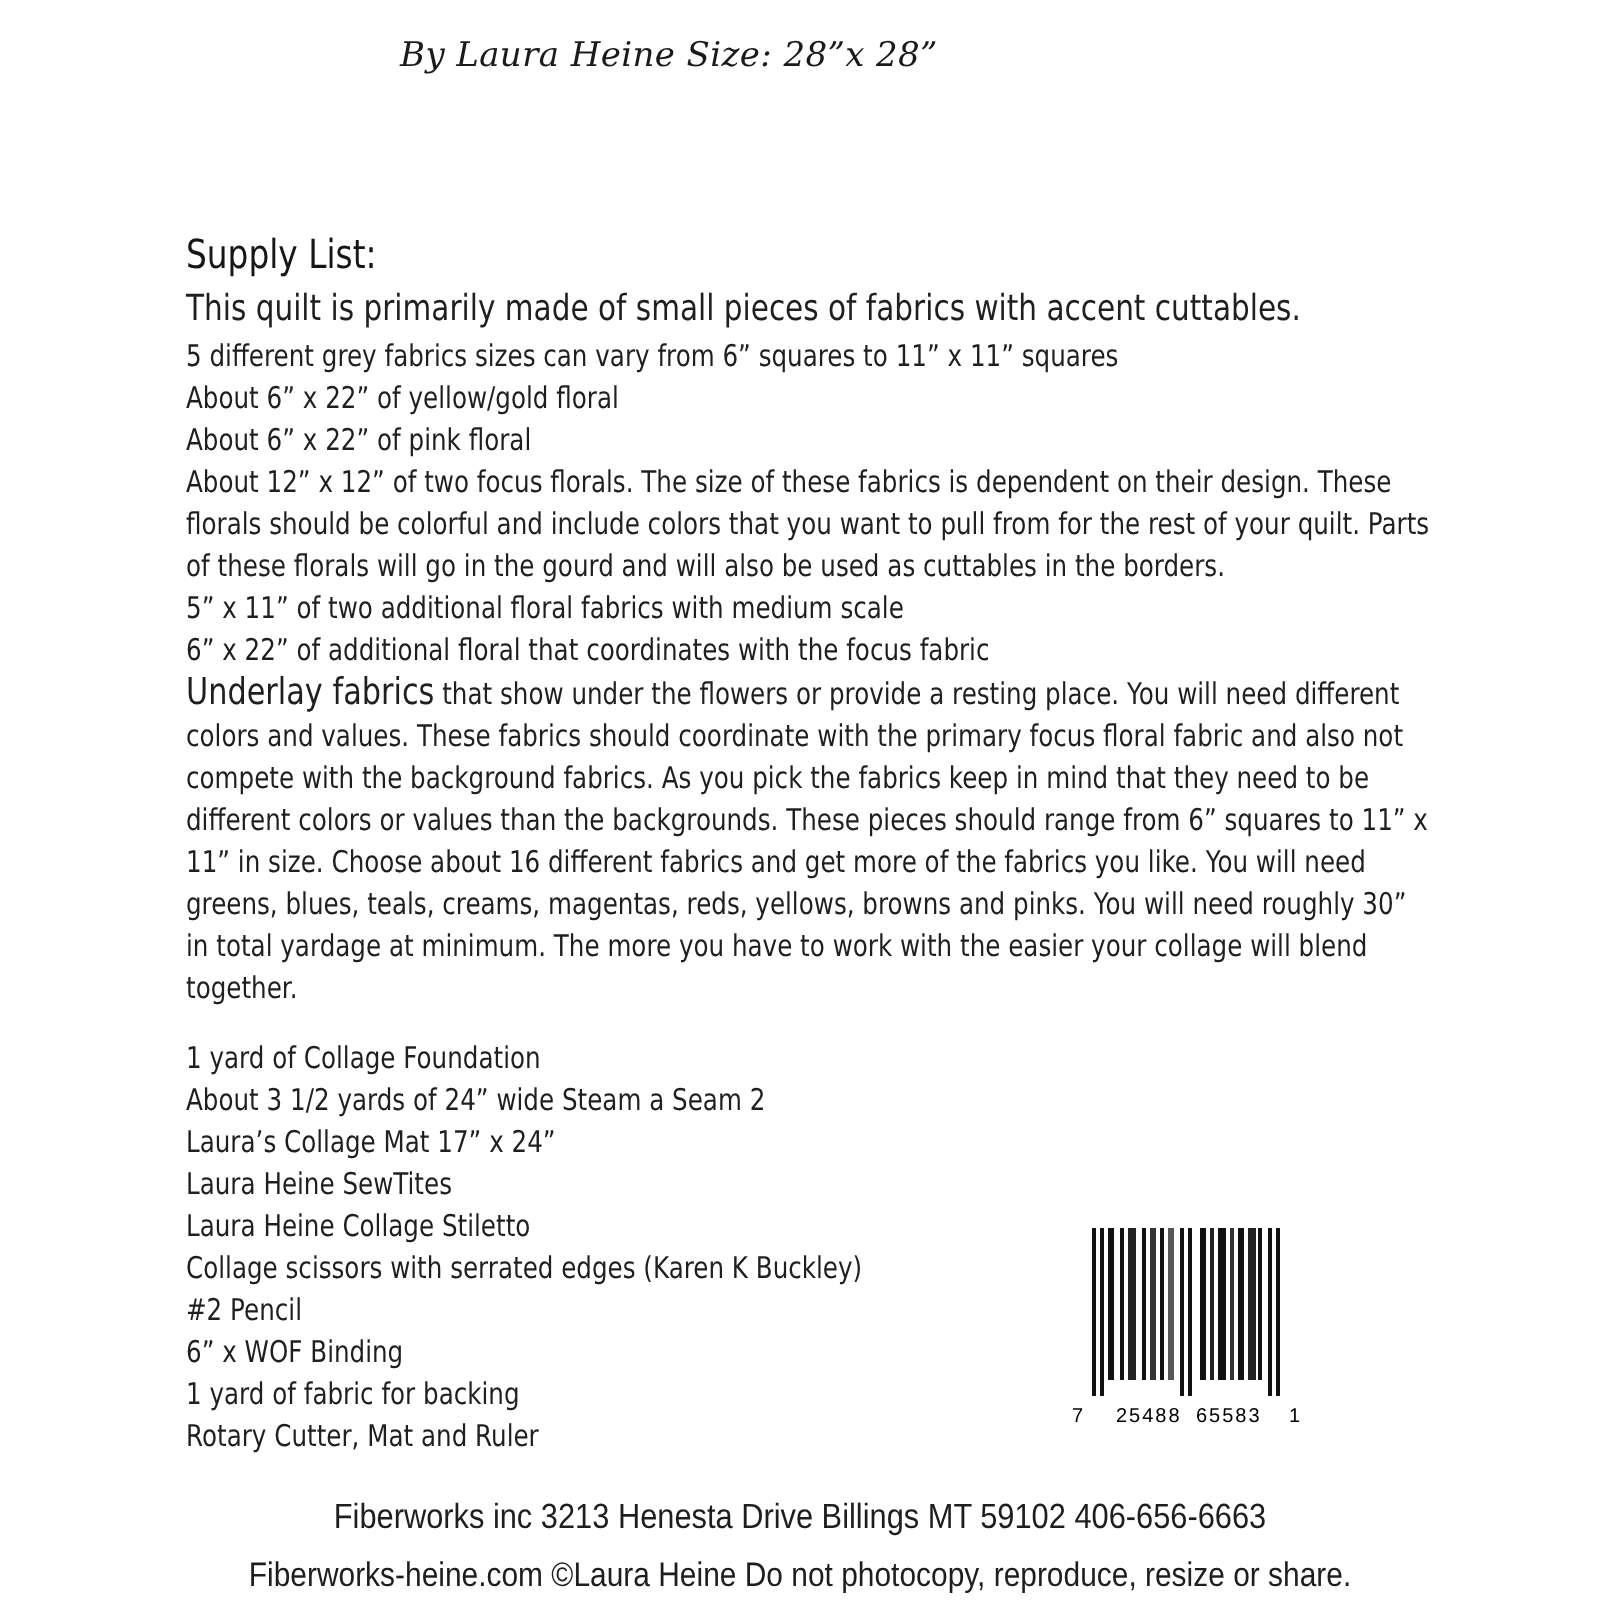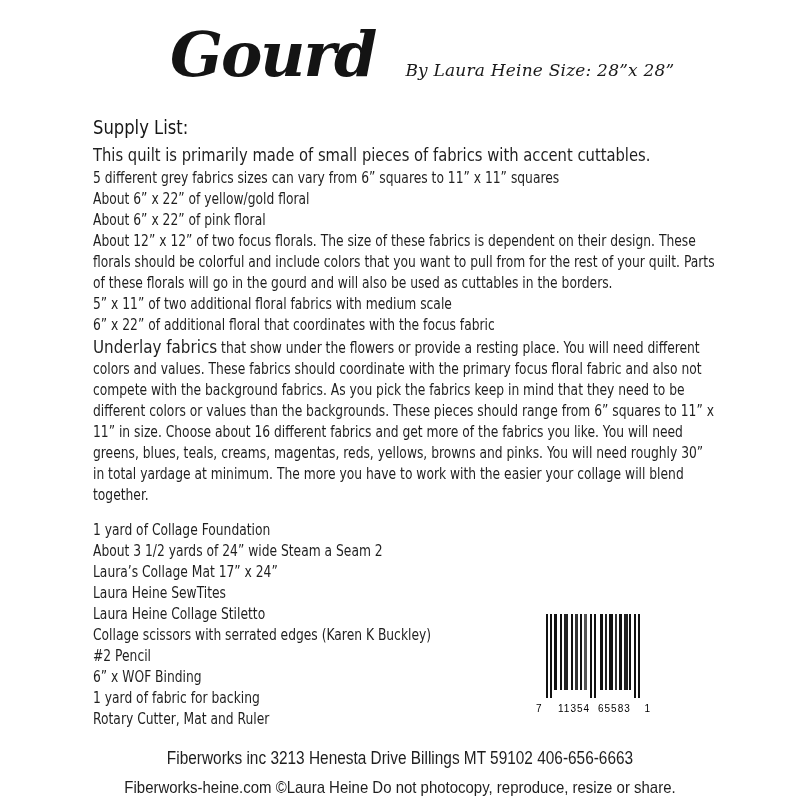--- a/index.html
+++ b/index.html
@@ -58,21 +58,20 @@
   }
   .footer-1{top:748px;font-size:17.5px;}
   .footer-2{top:778px;font-size:17px;}
 </style>
 </head>
 <body>
 
 <div class="page">
 
   <div class="header">
-    <span class="title">Gourd</span>
     <span class="byline">By Laura Heine  Size: 28”x 28”</span>
   </div>
 
   <div class="content">
     <h2 class="supply-heading">Supply List:</h2>
     <p class="intro">This quilt is primarily made of small pieces of fabrics with accent cuttables.</p>
 
     <div class="line">5 different grey fabrics sizes can vary from 6” squares to 11” x 11” squares</div>
     <div class="line">About 6” x 22” of yellow/gold floral</div>
     <div class="line">About 6” x 22” of pink floral</div>
@@ -118,21 +117,21 @@
 
       <rect x="54" y="0" width="3" height="76" fill="#111"></rect>
       <rect x="59" y="0" width="2" height="76" fill="#222"></rect>
       <rect x="63" y="0" width="4" height="76" fill="#111"></rect>
       <rect x="69" y="0" width="2" height="76" fill="#333"></rect>
       <rect x="73" y="0" width="3" height="76" fill="#111"></rect>
       <rect x="78" y="0" width="4" height="76" fill="#222"></rect>
       <rect x="83" y="0" width="2" height="76" fill="#111"></rect>
     </svg>
     <span class="bc-digit bc-d-left">7</span>
-    <span class="bc-digit bc-d-g1">11354</span>
+    <span class="bc-digit bc-d-g1">25488</span>
     <span class="bc-digit bc-d-g2">65583</span>
     <span class="bc-digit bc-d-right">1</span>
   </div>
 
   <div class="footer-line footer-1">Fiberworks inc 3213 Henesta Drive Billings MT 59102 406-656-6663</div>
   <div class="footer-line footer-2">Fiberworks-heine.com ©Laura Heine Do not photocopy, reproduce, resize or share.</div>
 
 </div>
 
 </body></html>

